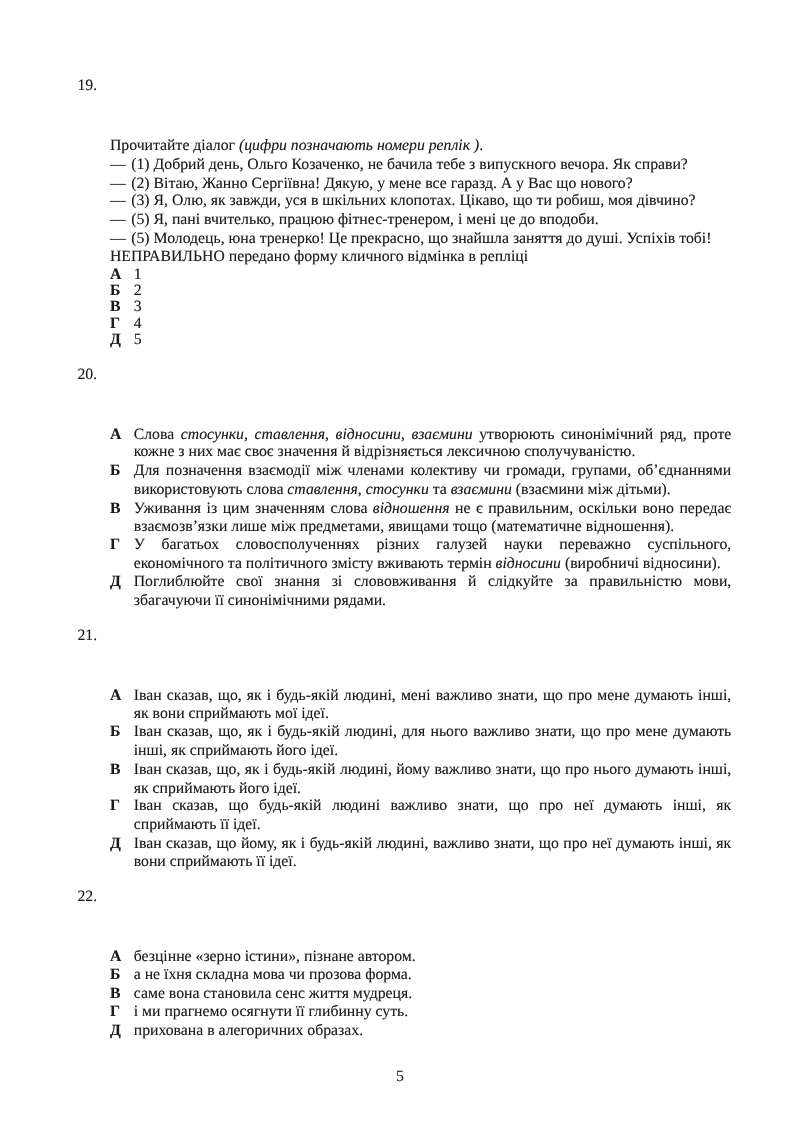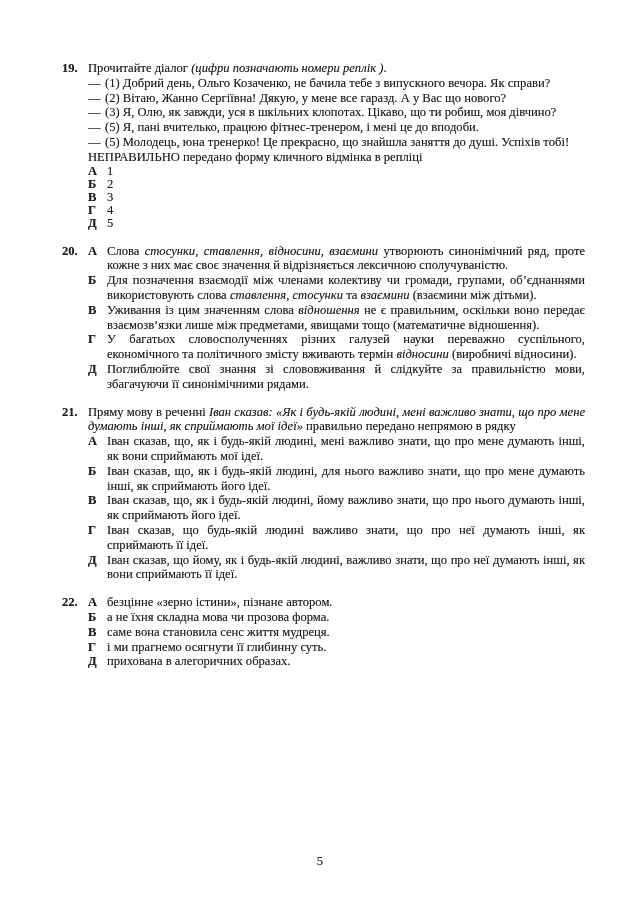--- a/index.html
+++ b/index.html
@@ -12,22 +12,22 @@
     line-height: 14.8px;
     position: relative;
     overflow: hidden;
   }
   .sheet {
     position: absolute; inset: 0;
     padding: 61px 55px 0 62px;
     text-shadow: 0 0 0.4px rgba(25,25,25,0.45);
   }
   .q { display: flex; margin-bottom: 13px; }
-  .qnum { flex: 0 0 26px; font-weight: 700; }
-  .qbody { flex: 1 1 auto; min-width: 0; text-align: justify; }
+  .qnum { flex: 0 0 26px; font-weight: 400; }
+  .qbody { flex: 1 1 auto; min-width: 0; text-align: justify; margin-top: 48px; }
   .dline { display: flex; }
   .dash { flex: 0 0 17px; }
   .dtext { flex: 1 1 auto; min-width: 0; text-align: justify; }
   .opt { display: flex; }
   .oletter { flex: 0 0 19px; font-weight: 700; }
   .otext { flex: 1 1 auto; min-width: 0; text-align: justify; }
   .opts-tight .opt { line-height: 13.2px; }
   .it { font-style: italic; }
   .pagenum {
     position: absolute; bottom: 36px; left: 0; width: 100%;
@@ -116,21 +116,20 @@
           <span class="oletter">Д</span>
           <span class="otext"><span>Поглиблюйте свої знання зі слововживання й слідкуйте за правильністю мови, збагачуючи її синонімічними рядами.</span></span>
         </div>
       </div>
     </div>
   </section>
 
   <section class="q">
     <div class="qnum">21.</div>
     <div class="qbody">
-      <div class="intro"><span>Пряму мову в реченні </span><span class="it">Іван сказав: «Як і будь-якій людині, мені важливо знати, що про мене думають інші, як сприймають мої ідеї»</span><span> правильно передано непрямою в рядку</span></div>
       <div>
         <div class="opt">
           <span class="oletter">А</span>
           <span class="otext">Іван сказав, що, як і будь-якій людині, мені важливо знати, що про мене думають інші, як вони сприймають мої ідеї.</span>
         </div>
         <div class="opt">
           <span class="oletter">Б</span>
           <span class="otext">Іван сказав, що, як і будь-якій людині, для нього важливо знати, що про мене думають інші, як сприймають його ідеї.</span>
         </div>
         <div class="opt">

